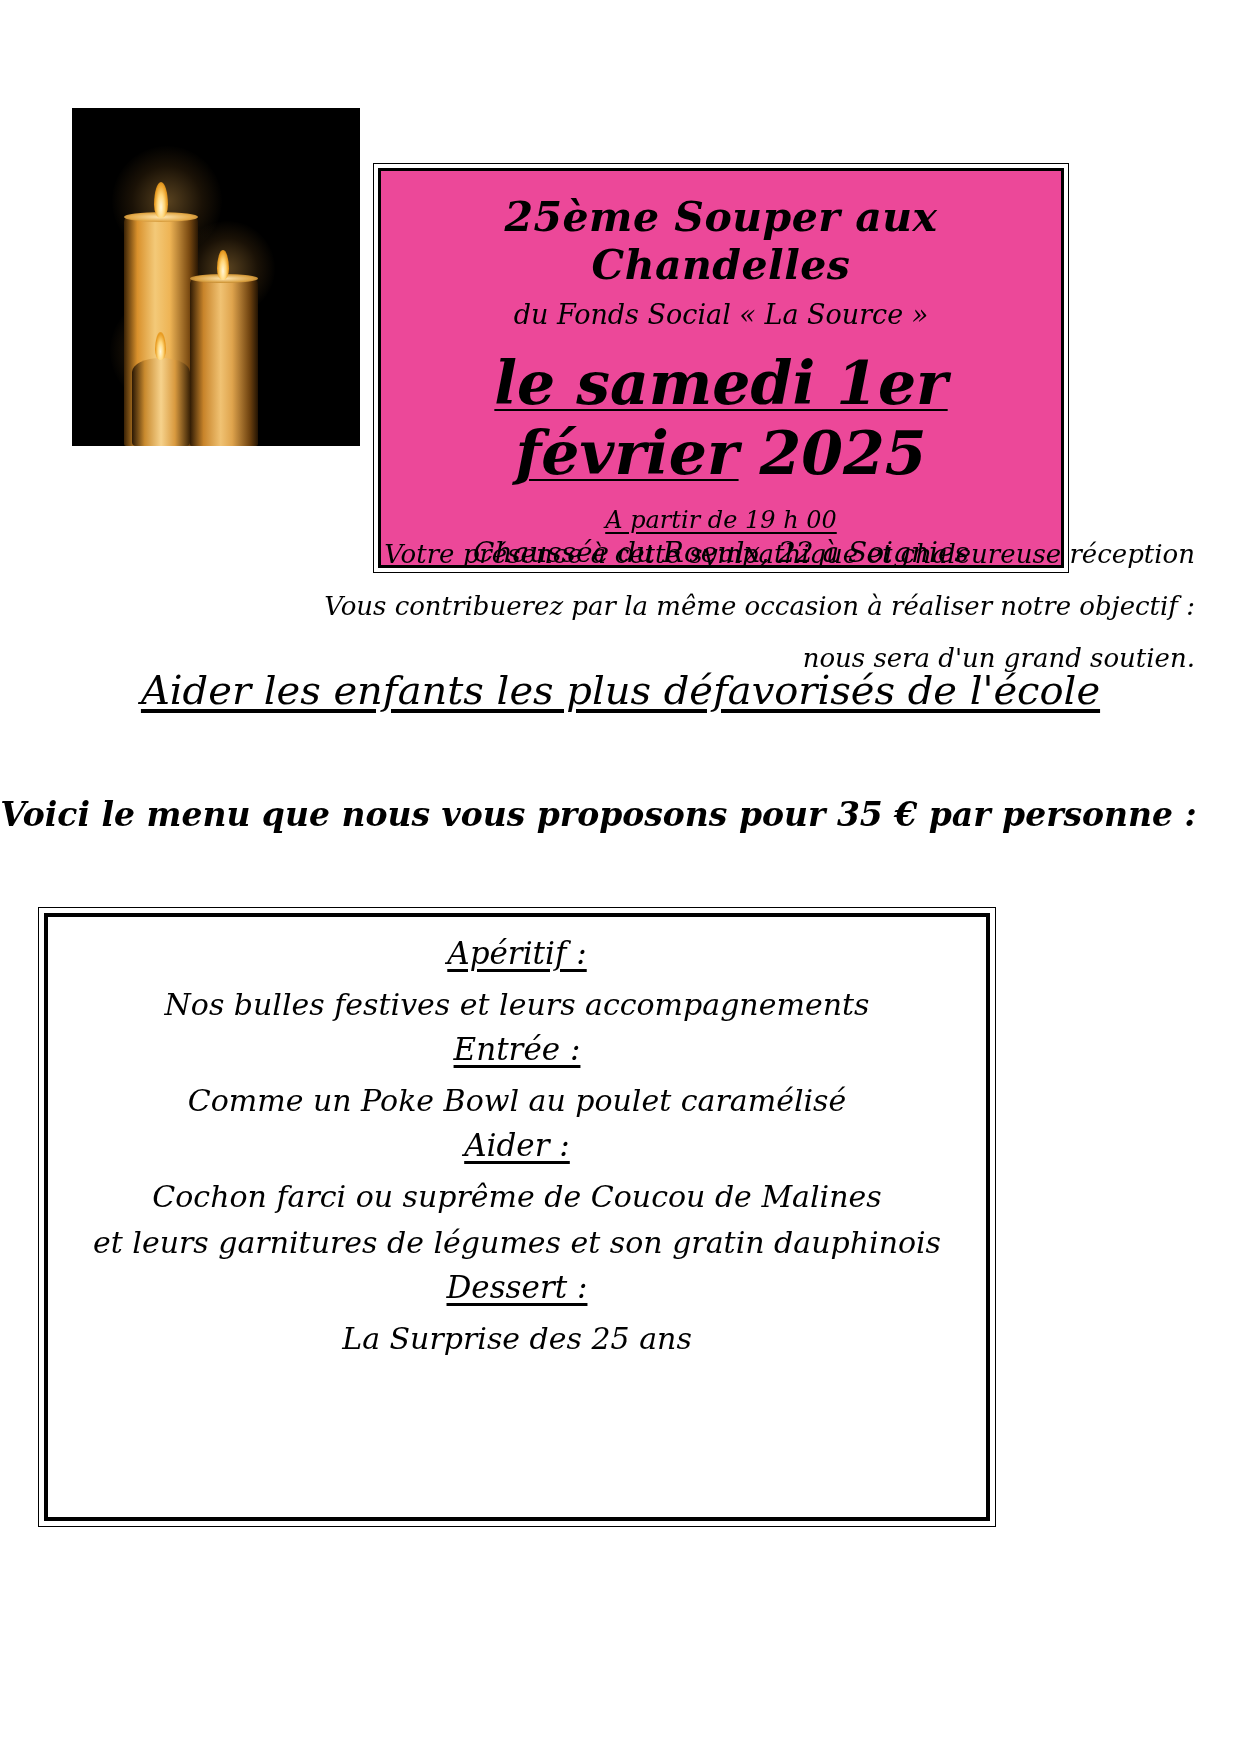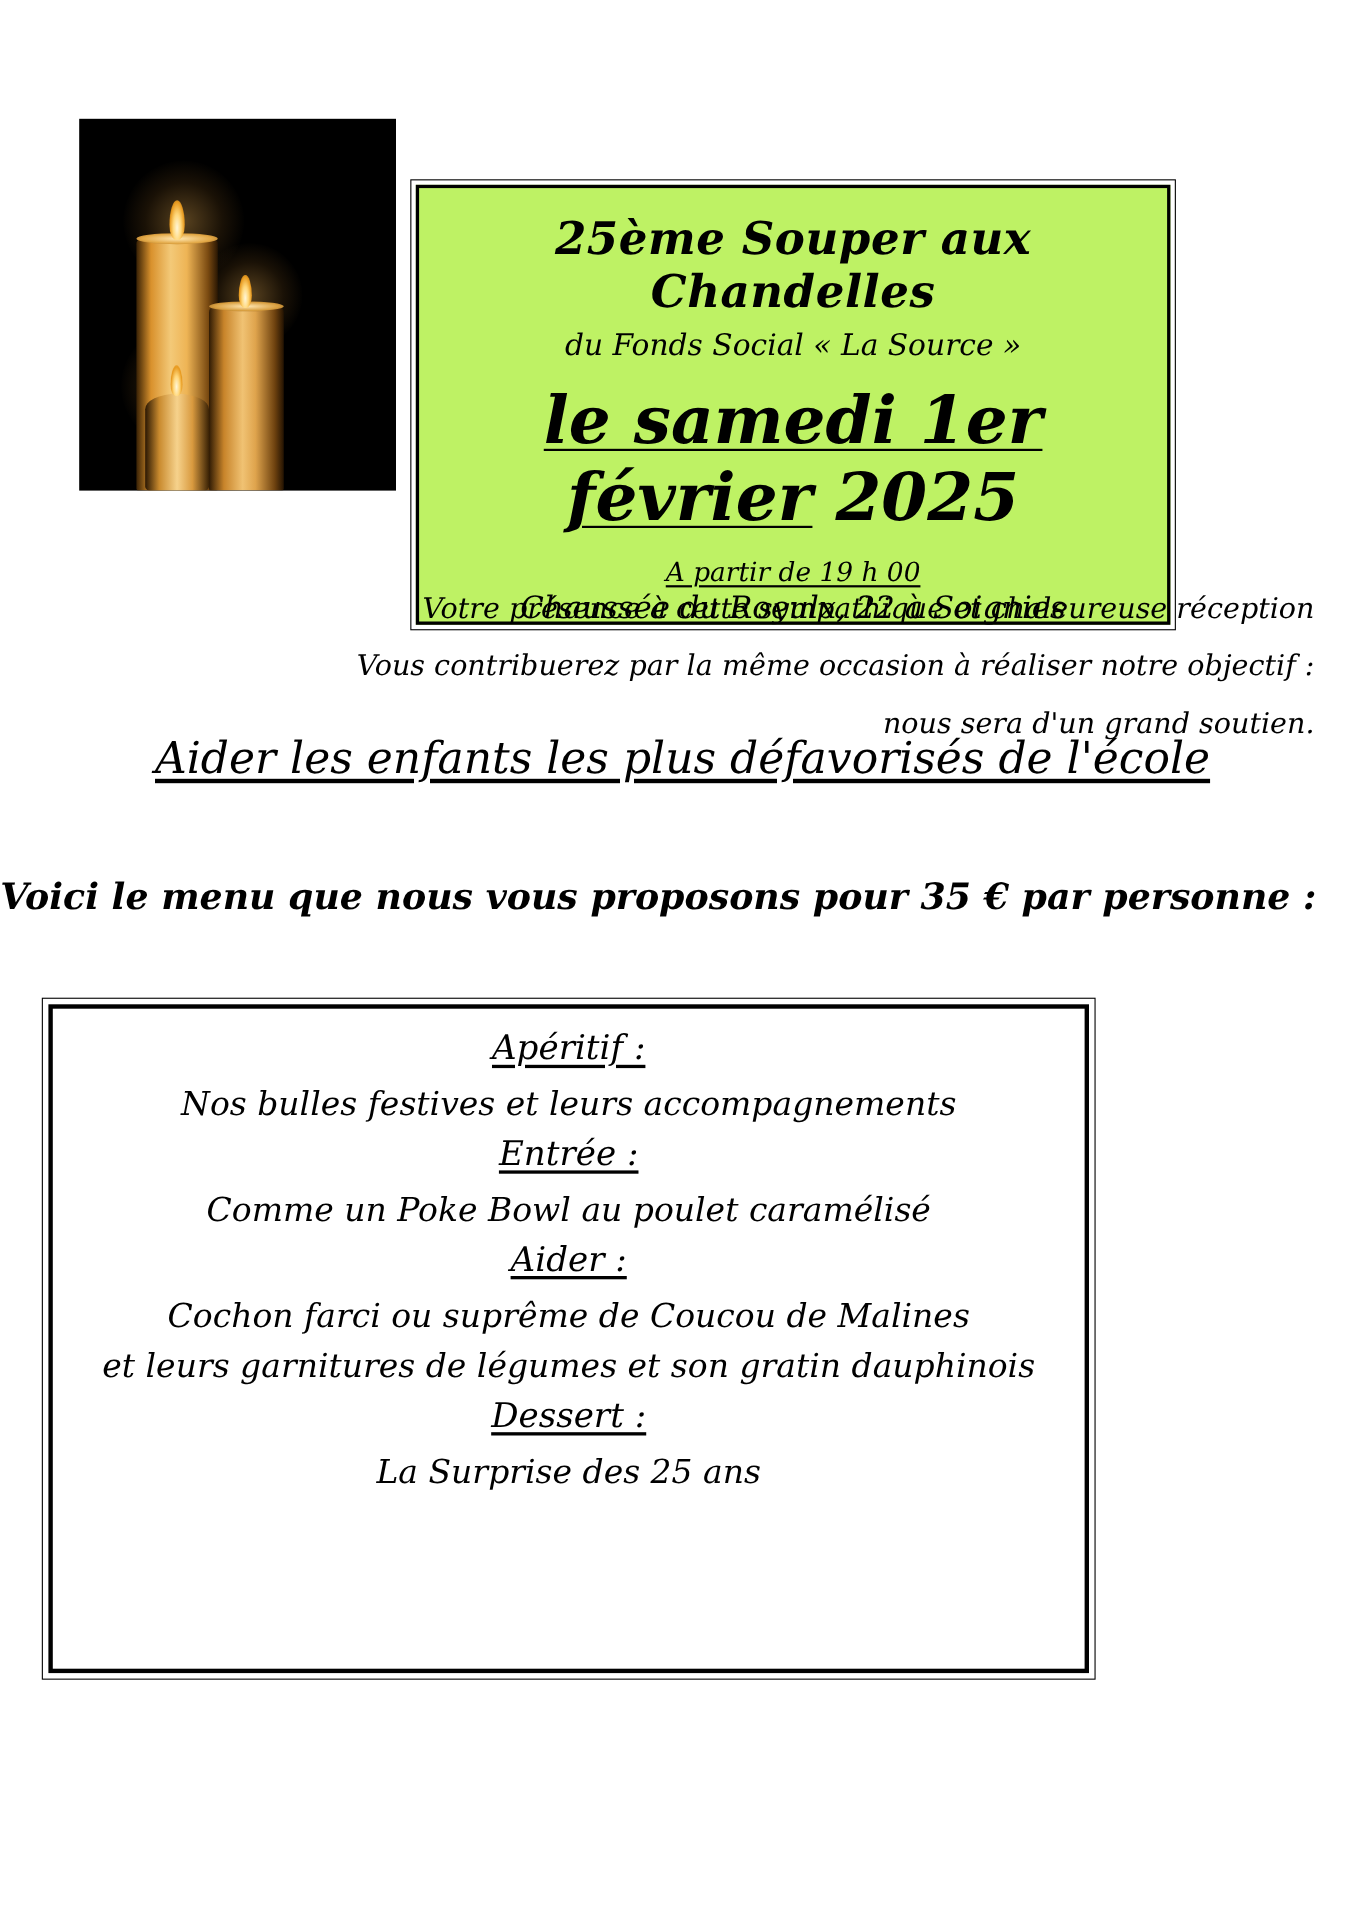--- a/index.html
+++ b/index.html
@@ -100,21 +100,21 @@
   .glow.g1 { left: 40px; bottom: 190px; width: 110px; height: 110px; }
   .glow.g2 { left: 108px; bottom: 130px; width: 95px; height: 95px; }
   .glow.g3 { left: 38px; bottom: 40px; width: 110px; height: 110px; }
 
   .title-box {
     position: absolute;
     left: 378px;
     top: 78px;
     width: 686px;
     height: 400px;
-    background: #bef264;
+    background: #ec4899;
     border: 3px solid #000000;
     outline: 1px solid #000000;
     outline-offset: 4px;
     box-sizing: border-box;
     text-align: center;
   }
   .script {
     font-family: "DejaVu Serif", serif;
     font-style: italic;
   }

